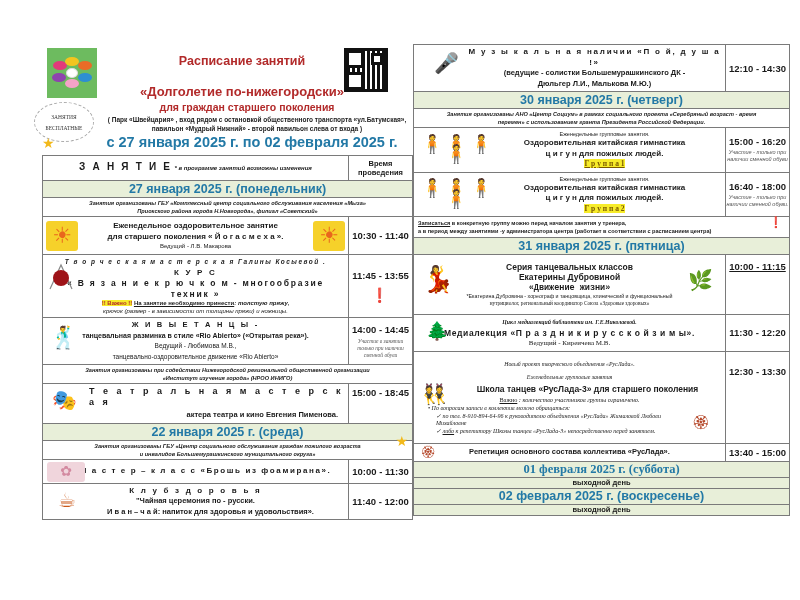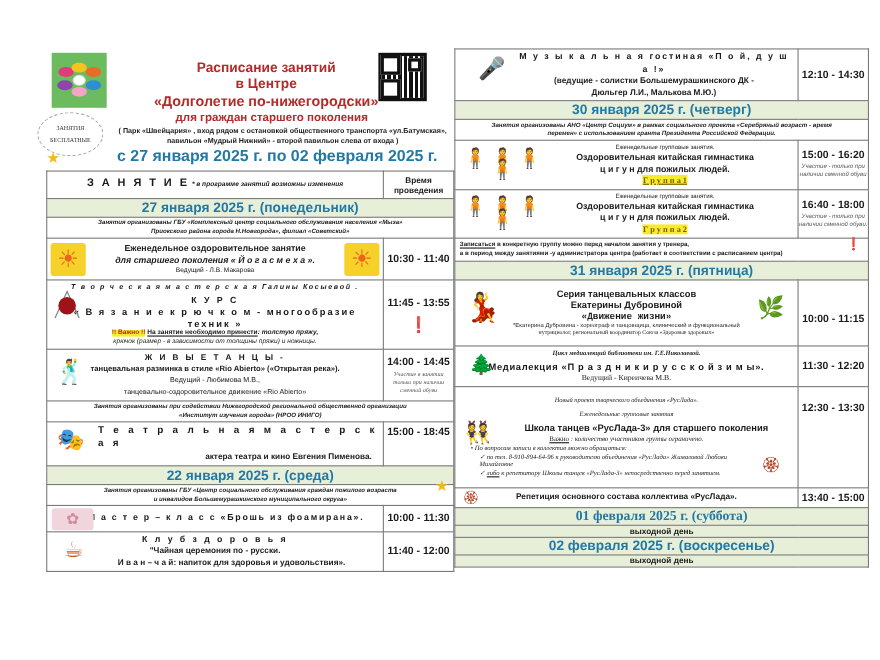--- a/index.html
+++ b/index.html
@@ -60,21 +60,20 @@
         <div class="petal" style="left:1px;top:2px;background:#e23b7a;"></div>
         <div class="petal" style="left:13px;top:-2px;background:#f3c51f;"></div>
         <div class="petal" style="left:26px;top:2px;background:#e96c27;"></div>
         <div class="petal" style="left:0px;top:14px;background:#8e44ad;"></div>
         <div class="petal" style="left:13px;top:20px;background:#f5a3c7;"></div>
         <div class="petal" style="left:26px;top:14px;background:#2d8fd1;"></div>
         <div class="flower-center"></div>
       </div>
     </div>
     <div class="title t1">Расписание занятий</div>
-    <div class="title t2">в Центре</div>
     <div class="title t3">«Долголетие по-нижегородски»</div>
     <div class="title t4">для граждан старшего поколения</div>
     <div class="qr">
         <div class="qr-inner"></div>
       </div>
     <div class="addr">
       <div>( Парк «Швейцария» , вход рядом с  остановкой общественного  транспорта «ул.Батумская»,</div>
       <div>павильон «Мудрый Нижний» -   второй павильон слева от входа )</div>
     </div>
     <div class="free-oval">
@@ -105,21 +104,21 @@
           <td colspan="2" class="org">
       <div>Занятия организованы  ГБУ «Комплексный центр социального обслуживания населения  «Мыза»</div>
       <div>Приокского района города  Н.Новгорода», филиал «Советский»</div>
     </td>
         </tr>
     <tr>
       <td class="act" style="height:38px;">
         <span class="ico" style="left:3px;top:4px;width:32px;height:30px;background:#f6d12a;border-radius:3px;color:#e9661d;font-size:22px;">☀</span>
         <span class="ico" style="right:3px;top:4px;width:32px;height:30px;background:#f6d12a;border-radius:3px;color:#e9661d;font-size:22px;">☀</span>
         <div class="b" style="font-size:8px;">Еженедельное оздоровительное занятие</div>
-        <div class="b" style="font-size:8px;font-style:italic;">для старшего поколения « Й о г а   с м е х а ».</div>
+        <div class="b" style="font-size:8px;">для старшего поколения « Й о г а   с м е х а ».</div>
         <div class="small">Ведущий - Л.В. Макарова</div>
       </td>
       <td class="timecol">10:30 - 11:40</td>
     </tr>
     <tr>
       <td class="act" style="height:56px;">
         <span class="ico" style="left:3px;top:6px;width:30px;height:30px;">
           <svg width="30" height="30" viewBox="0 0 30 30">
                 <path d="M4 28 L15 4 L26 28" stroke="#888" fill="none" stroke-width="1.2"></path>
                 <circle cx="15" cy="17" r="8" fill="#9e1318"></circle>
@@ -197,21 +196,21 @@
   </tbody>
     </table>
 </div>
 
 <div class="page-right">
   <table>
     <tbody>
         <tr>
       <td class="act" style="height:37px;">
         <span class="ico" style="left:3px;top:3px;width:60px;height:30px;font-size:20px;color:#c5a03a;">🎤</span>
-        <div class="b sp" style="font-size:8px;letter-spacing:1.8px;padding-left:50px;">М у з ы к а л ь н а я  гостиная «П о й,  д у ш а !»</div>
+        <div class="b sp" style="font-size:8px;letter-spacing:1.8px;padding-left:50px;">М у з ы к а л ь н а я  наличии «П о й,  д у ш а !»</div>
         <div class="b" style="font-size:7.5px;padding-left:50px;">(ведущие - солистки Большемурашкинского ДК -</div>
         <div class="b" style="font-size:7.5px;padding-left:50px;">Дюльгер Л.И., Малькова М.Ю.)</div>
       </td>
       <td class="timecol">12:10 - 14:30</td>
     </tr>
 
     <tr>
           <td colspan="2" class="day">30  января 2025 г. (четверг)</td>
         </tr>
     <tr>
@@ -260,21 +259,21 @@
     <tr>
       <td class="act" style="height:60px;">
         <span class="ico" style="left:6px;top:6px;width:38px;height:36px;font-size:26px;color:#e8702a;">💃</span>
         <span class="ico" style="right:6px;top:10px;width:36px;height:30px;font-size:20px;color:#5aa33a;">🌿</span>
         <div class="b" style="font-size:8.5px;">Серия  танцевальных классов</div>
         <div class="b" style="font-size:8.5px;">Екатерины Дубровиной</div>
         <div class="b" style="font-size:8.5px;font-family:Liberation Mono, monospace;">«Движение жизни»</div>
         <div style="font-size:5.3px;line-height:7px;">*Екатерина Дубровина - хореограф и танцовщица,  клинический и функциональный</div>
         <div class="serif" style="font-size:5.3px;line-height:7px;">нутрициолог,   региональный координатор Союза «Здоровые здоровых»</div>
       </td>
-      <td class="timecol" style="vertical-align:top;padding-top:30px;">10:00 - 11:15</td>
+      <td class="timecol" style="vertical-align:top;padding-top:6px;text-decoration:underline;">10:00 - 11:15</td>
     </tr>
     <tr>
       <td class="act" style="height:33px;">
         <span class="ico" style="left:4px;top:3px;width:40px;height:26px;font-size:18px;color:#6a9a6a;">🌲</span>
         <div class="it b serif" style="font-size:5.8px;">Цикл медиалекций библиотеки  им. Г.Е.Николаевой.</div>
         <div class="b" style="font-size:8.5px;letter-spacing:0.6px;">Медиалекция  «П р а з д н и к и  р у с с к о й  з и м ы».</div>
         <div class="serif" style="font-size:7px;">Ведущий - Киреичева М.В.</div>
       </td>
       <td class="timecol">11:30 - 12:20</td>
     </tr>

